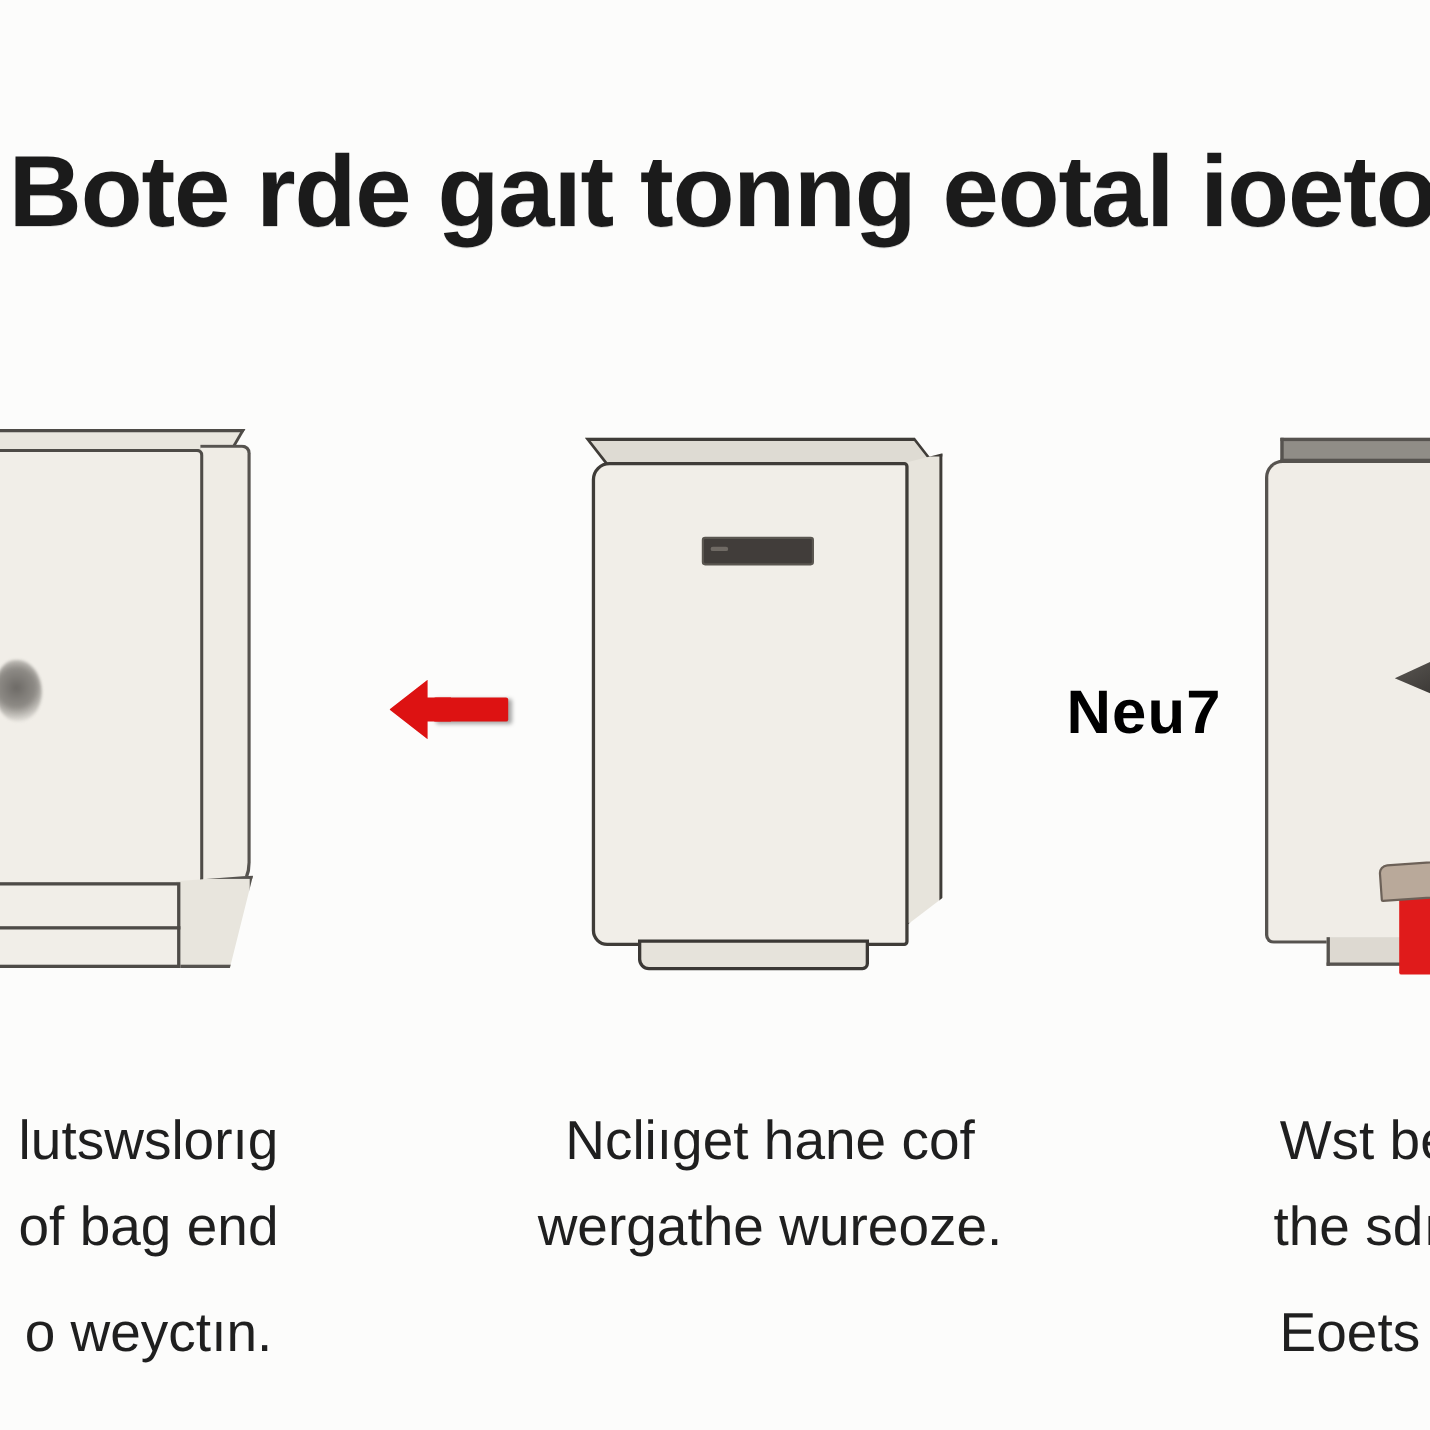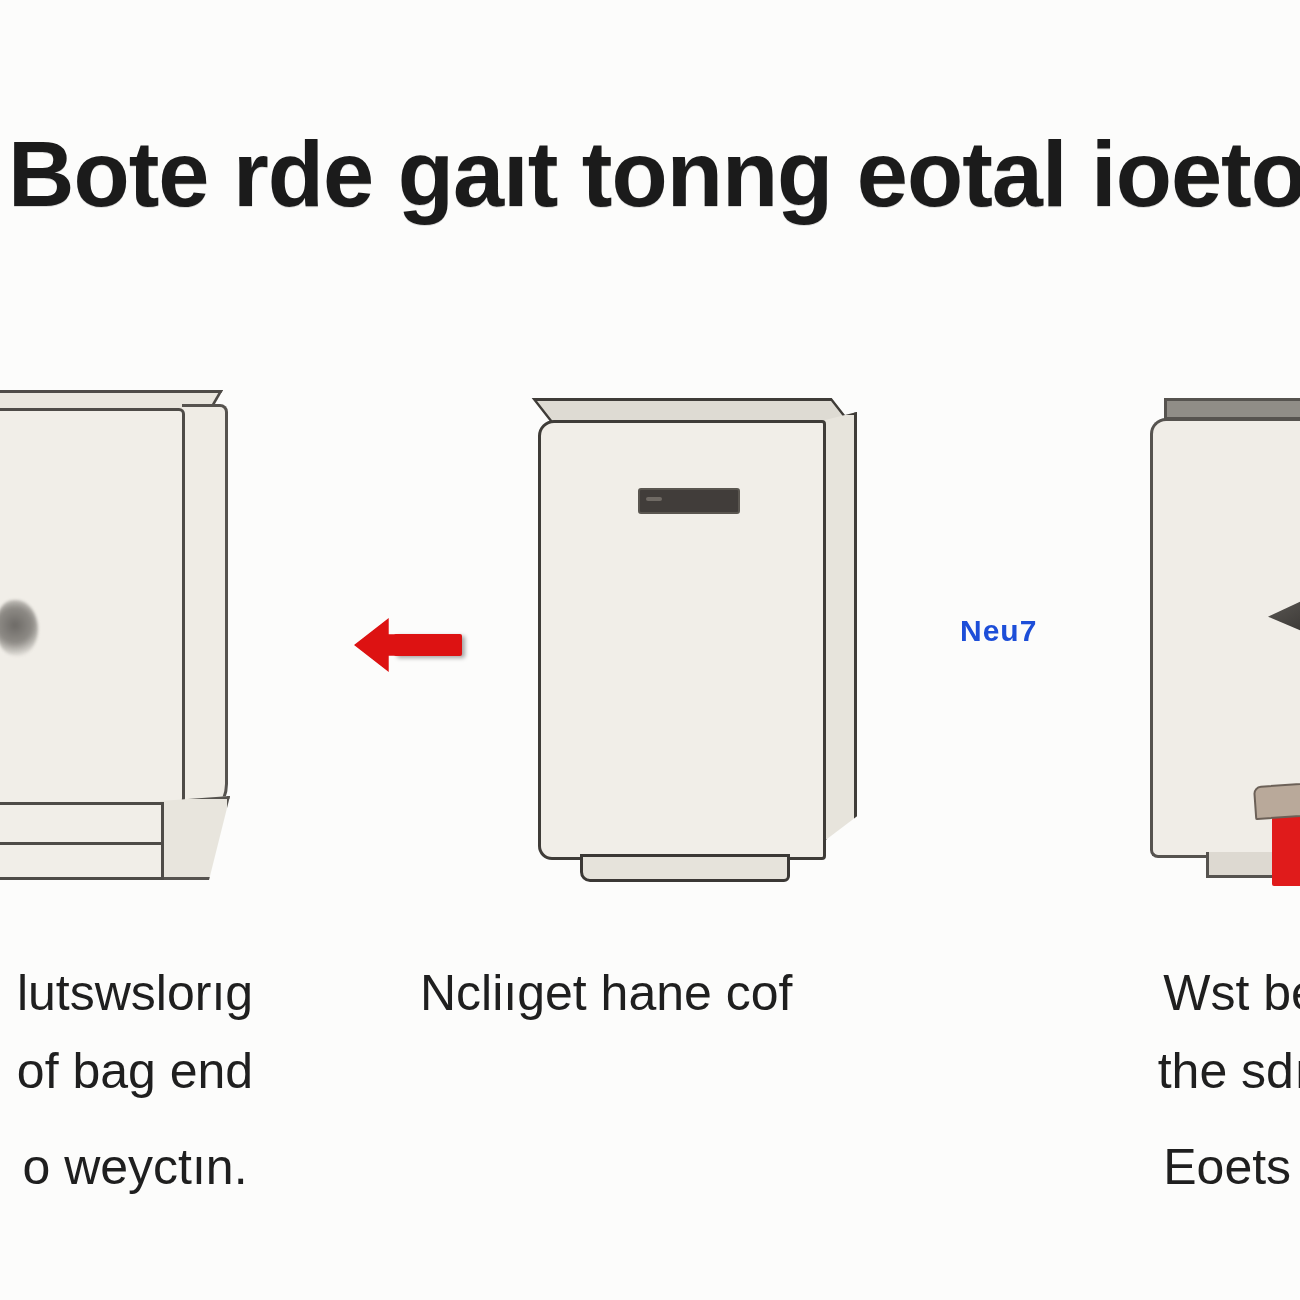--- a/index.html
+++ b/index.html
@@ -281,52 +281,52 @@
     background: #dd1212;
     clip-path: polygon(0% 50%, 62% 0%, 62% 30%, 100% 30%, 100% 70%, 62% 70%, 62% 100%);
     filter: drop-shadow(2px 2px 2px rgba(0,0,0,0.4));
   }
 
   .next-label {
     position: absolute;
     left: 960px;
     top: 614px;
     width: 160px;
-    font-size: 30px;
+    font-size: 56px;
     font-weight: 600;
-    color: #1d4ed8;
+    color: #000000;
     letter-spacing: 1px;
     font-family: "Liberation Sans", sans-serif;
-    text-align: left;
+    text-align: center;
     filter: blur(0.4px);
   }
 
   
   .captions {
     position: absolute;
     left: 0;
-    top: 954px;
+    top: 998px;
     width: 1237px;
     height: 260px;
   }
   .caption {
     position: absolute;
     top: 0;
     font-size: 50px;
     line-height: 78px;
     font-weight: 400;
     color: #1f1f1f;
     font-family: "Liberation Sans", sans-serif;
     white-space: nowrap;
   }
   .caption .ln { display: block; }
   .caption .ln.gap { margin-top: 18px; }
 
   .cap-1 { left: -100px; width: 470px; text-align: center; }
-  .cap-2 { left: 420px;  width: 560px; }
+  .cap-2 { left: 420px;  width: 560px; text-align: center; }
   .cap-3 { left: 1020px; width: 470px; text-align: center; }
 </style>
 </head>
 <body style="background: rgb(252, 252, 251);">
 
 <div id="stage" style="background: rgb(252, 252, 251);">
 
   <div class="title">Bote rde gaıt tonng eotal ioetontns</div>
 
   <div class="panels">
@@ -376,20 +376,21 @@
   <div class="captions">
 
     <div class="caption cap-1">
       <span class="ln">lutswslorıg</span>
       <span class="ln">of bag end</span>
       <span class="ln gap">o weyctın.</span>
     </div>
 
     <div class="caption cap-2">
       <span class="ln">Ncliıget hane cof</span>
+      <span class="ln">wergathe wureoze.</span>
     </div>
 
     <div class="caption cap-3">
       <span class="ln">Wst bee</span>
       <span class="ln">the sdıer</span>
       <span class="ln gap">Eoets te</span>
     </div>
 
   </div>
 

